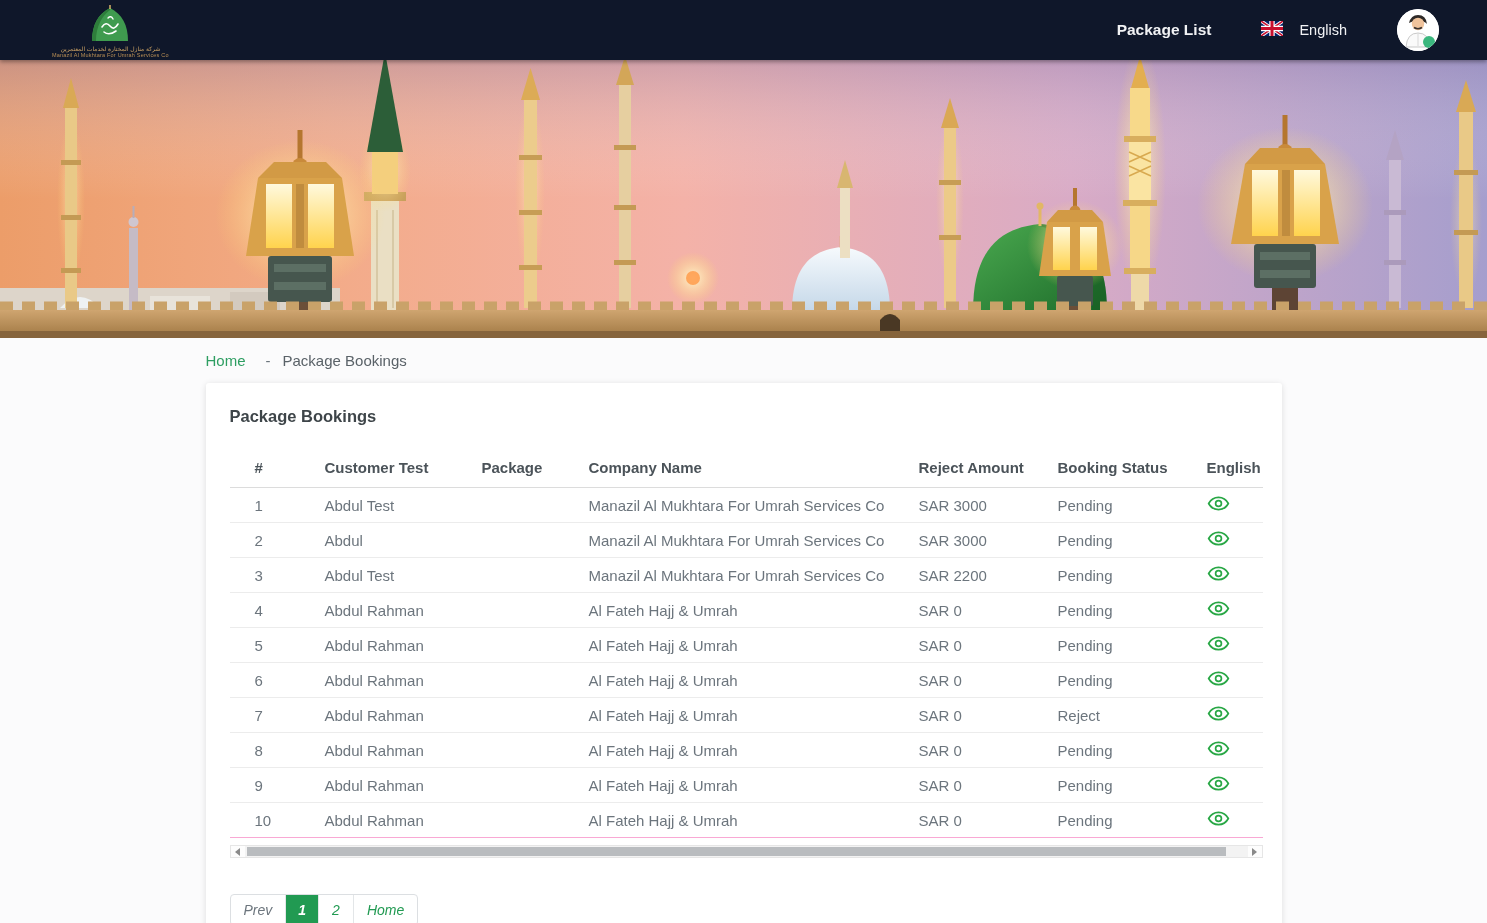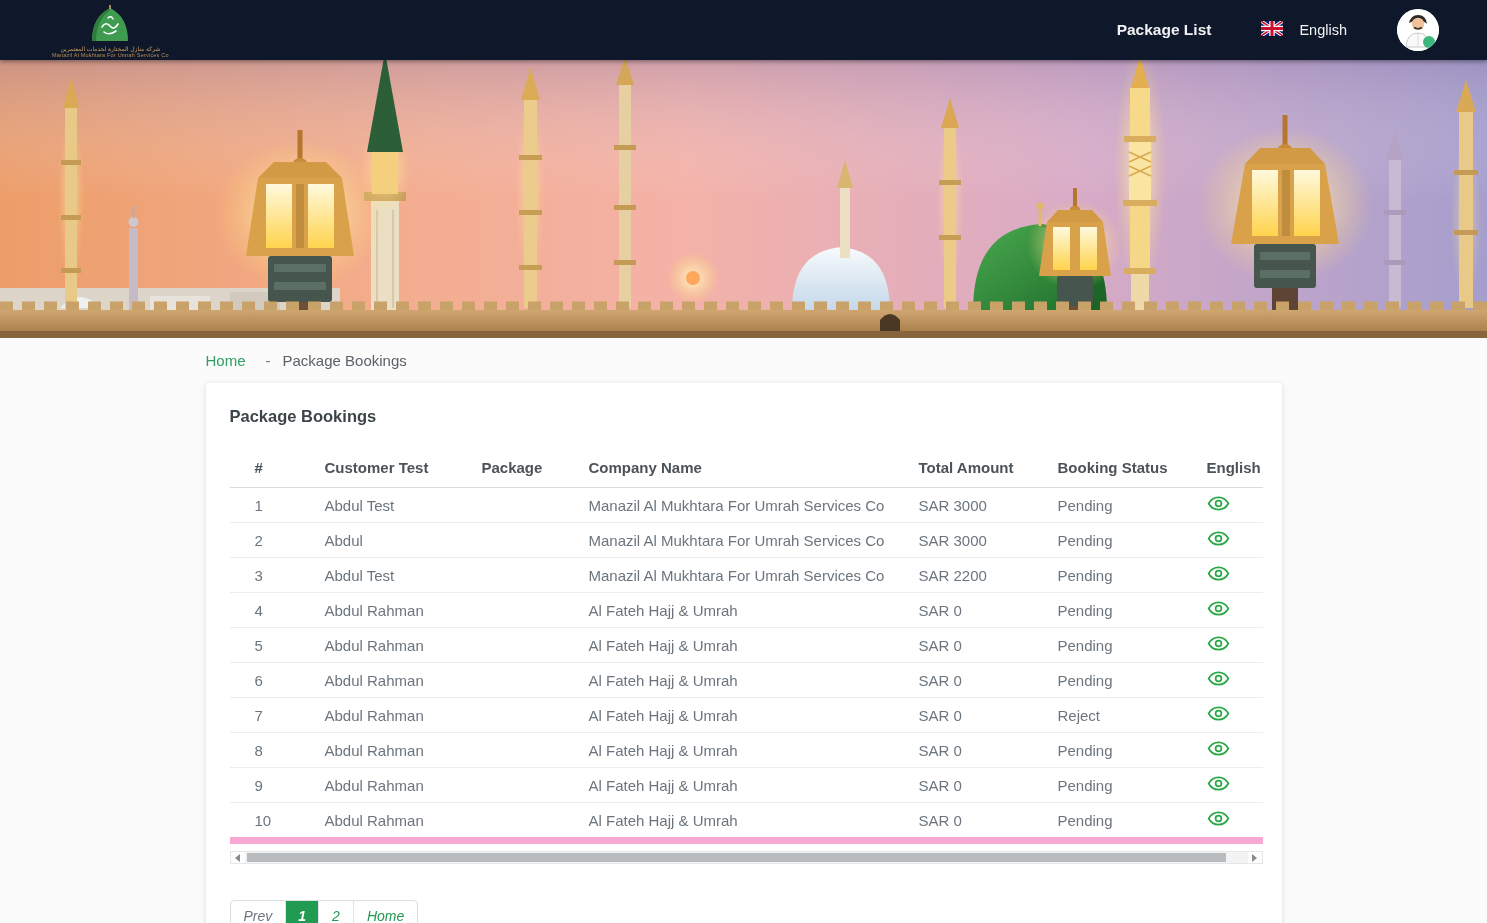--- a/index.html
+++ b/index.html
@@ -37,21 +37,21 @@
   .table-wrap { margin-top:24px; }
   table { width:1033px; border-collapse:collapse; table-layout:fixed; }
   col.c-num{width:70px} col.c-cust{width:157px} col.c-pkg{width:107px}
   col.c-comp{width:330px} col.c-amt{width:139px} col.c-stat{width:149px} col.c-act{width:81px}
   th { text-align:left; font-size:15px; font-weight:700; color:#4b5359;
        padding:9px 0 11px 25px; }
   th.first, td.first { padding-left:25px; }
   td { font-size:15px; color:#6c757d; padding:8px 0 8px 25px; height:34px;
        border-top:1px solid #ececec; white-space:nowrap; overflow:hidden; }
   thead th { border-bottom:1px solid #dcdcdc; }
-  tbody tr:last-child td { border-bottom:7px solid #f9a8d4; }
+  tbody tr:last-child td { border-bottom:1px solid #f9a8d4; }
   .eye-btn { background:none; border:none; cursor:pointer; padding:0; display:inline-flex; align-items:center; }
 
   
   .hscroll { width:1033px; height:13px; margin-top:7px; display:flex; align-items:stretch;
              background:#f3f3f3; border:1px solid #e6e6e6; }
   .hs-btn { width:14px; background:#fdfdfd; display:flex; align-items:center; justify-content:center;
             cursor:pointer; flex:none; }
   .hs-arrow-l { width:0; height:0; border-style:solid; border-width:4px 5px 4px 0; border-color:transparent #8a8a8a transparent transparent; }
   .hs-arrow-r { width:0; height:0; border-style:solid; border-width:4px 0 4px 5px; border-color:transparent transparent transparent #8a8a8a; }
   .hs-track { flex:1; position:relative; }
@@ -306,21 +306,21 @@
           <col class="c-amt">
             <col class="c-stat">
             <col class="c-act">
         </colgroup>
         <thead>
           <tr>
             <th class="first">#</th>
             <th>Customer Test</th>
             <th>Package</th>
             <th>Company Name</th>
-            <th>Total Amount</th>
+            <th>Reject Amount</th>
             <th>Booking Status</th>
             <th>English</th>
           </tr>
         </thead>
         <tbody>
         <tr>
           <td class="first">1</td>
           <td>Abdul Test</td>
           <td></td>
           <td>Manazil Al Mukhtara For Umrah Services Co</td>

